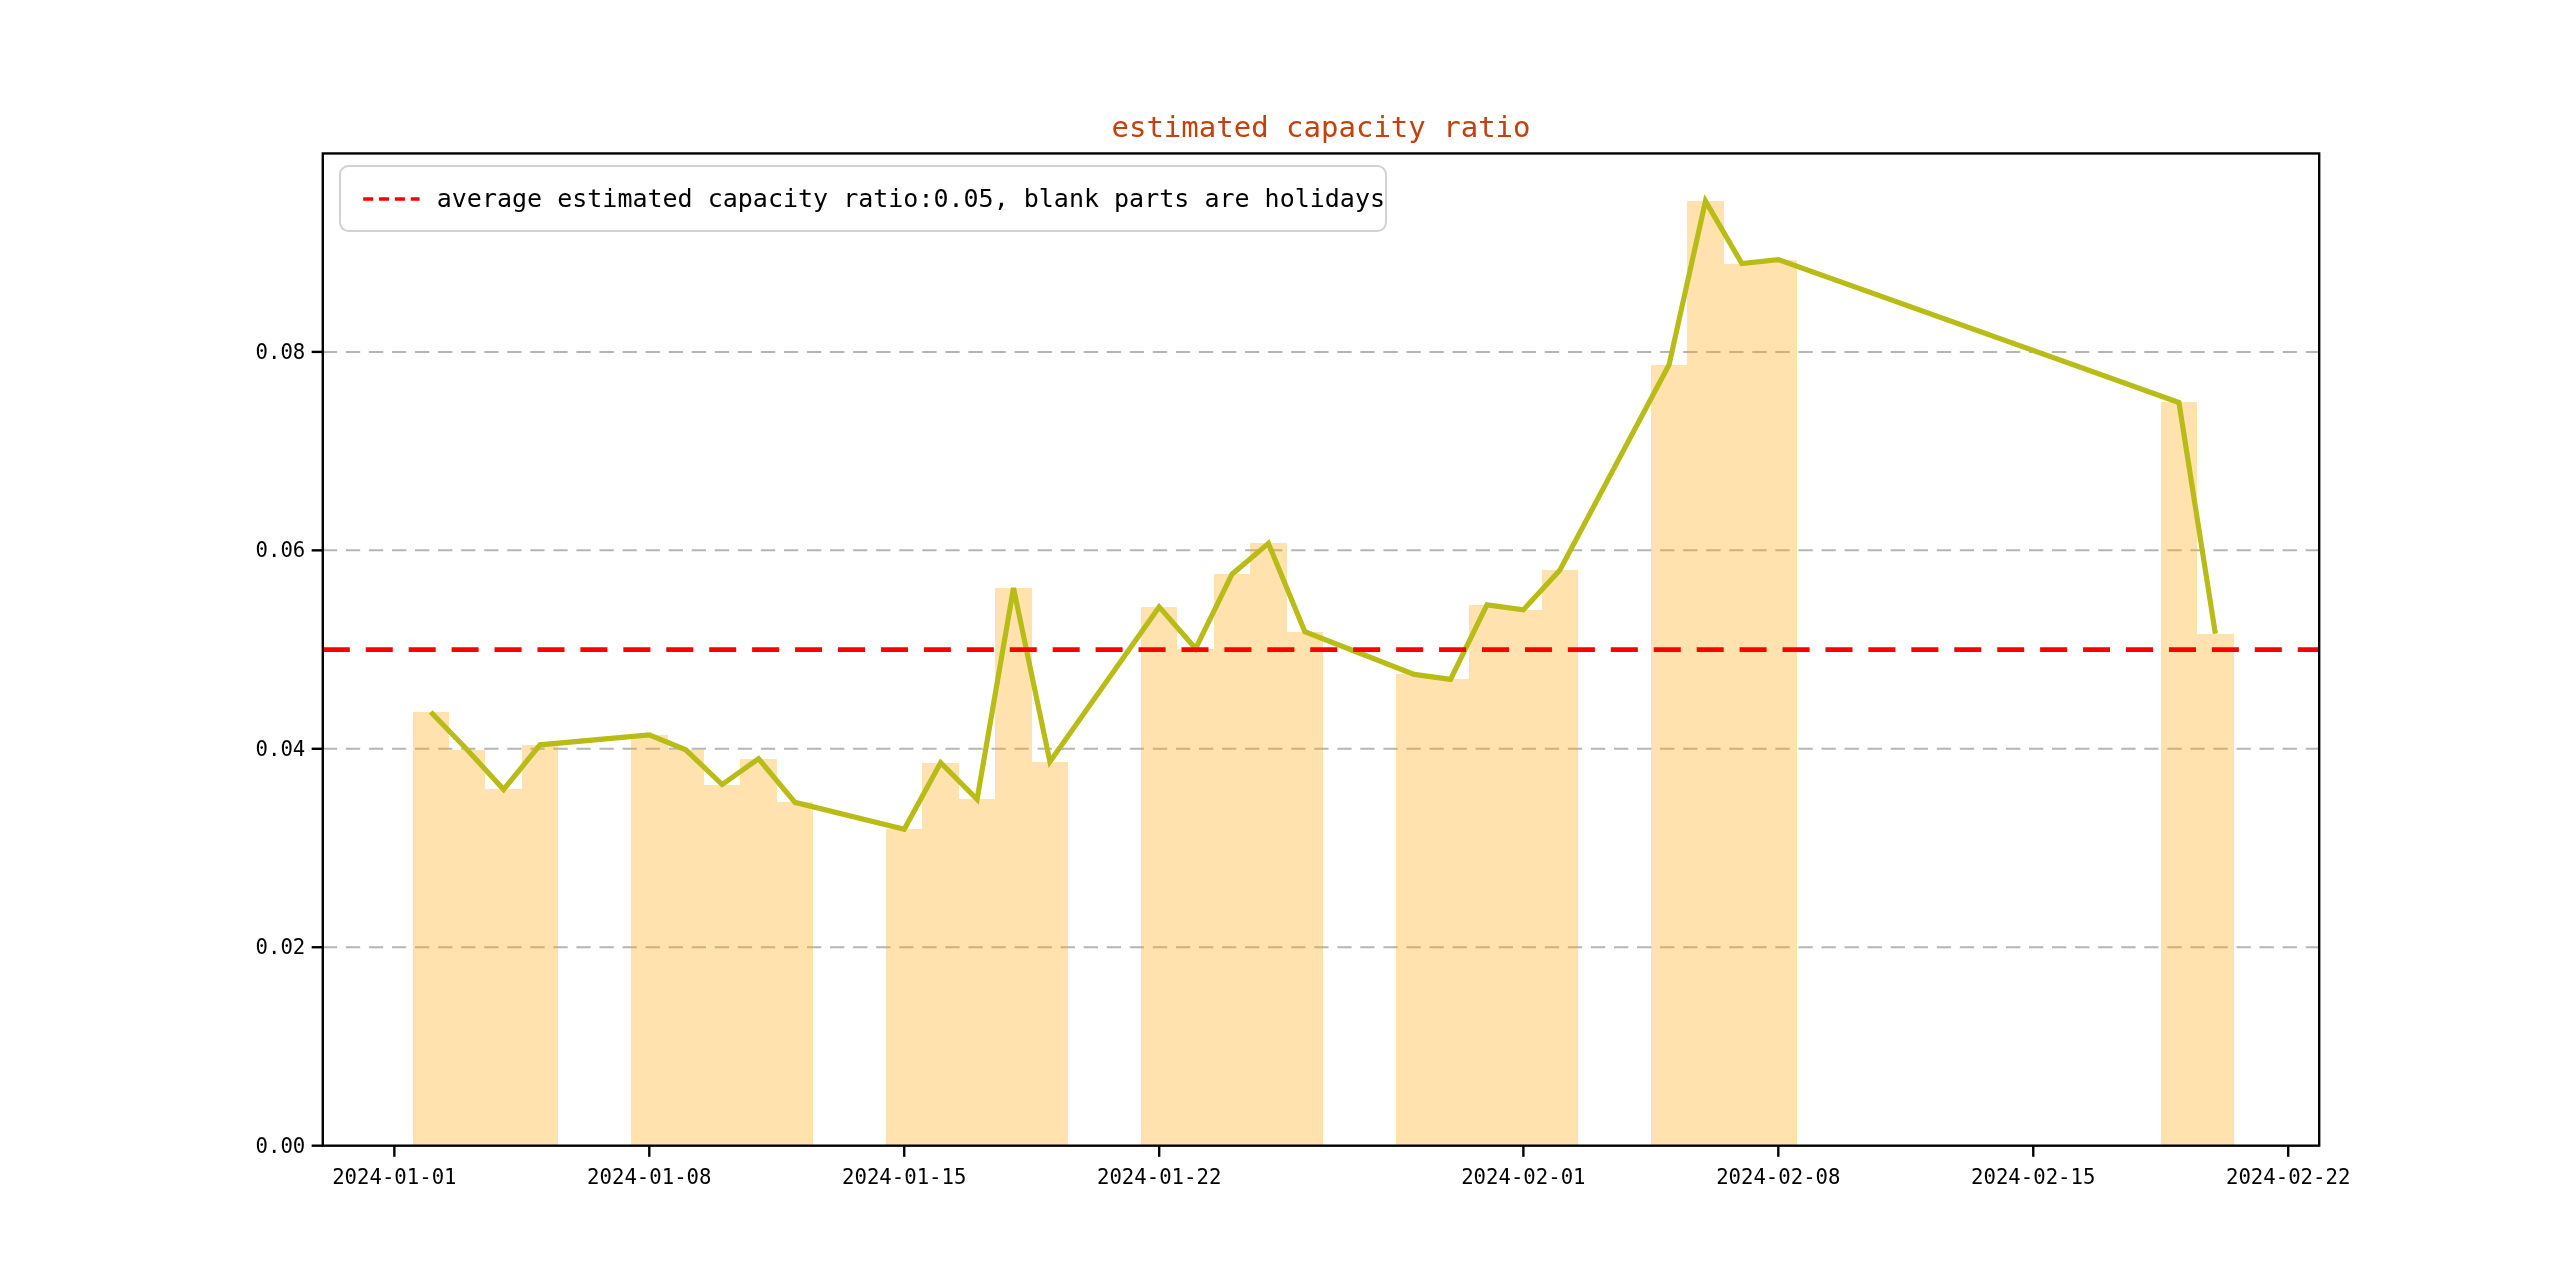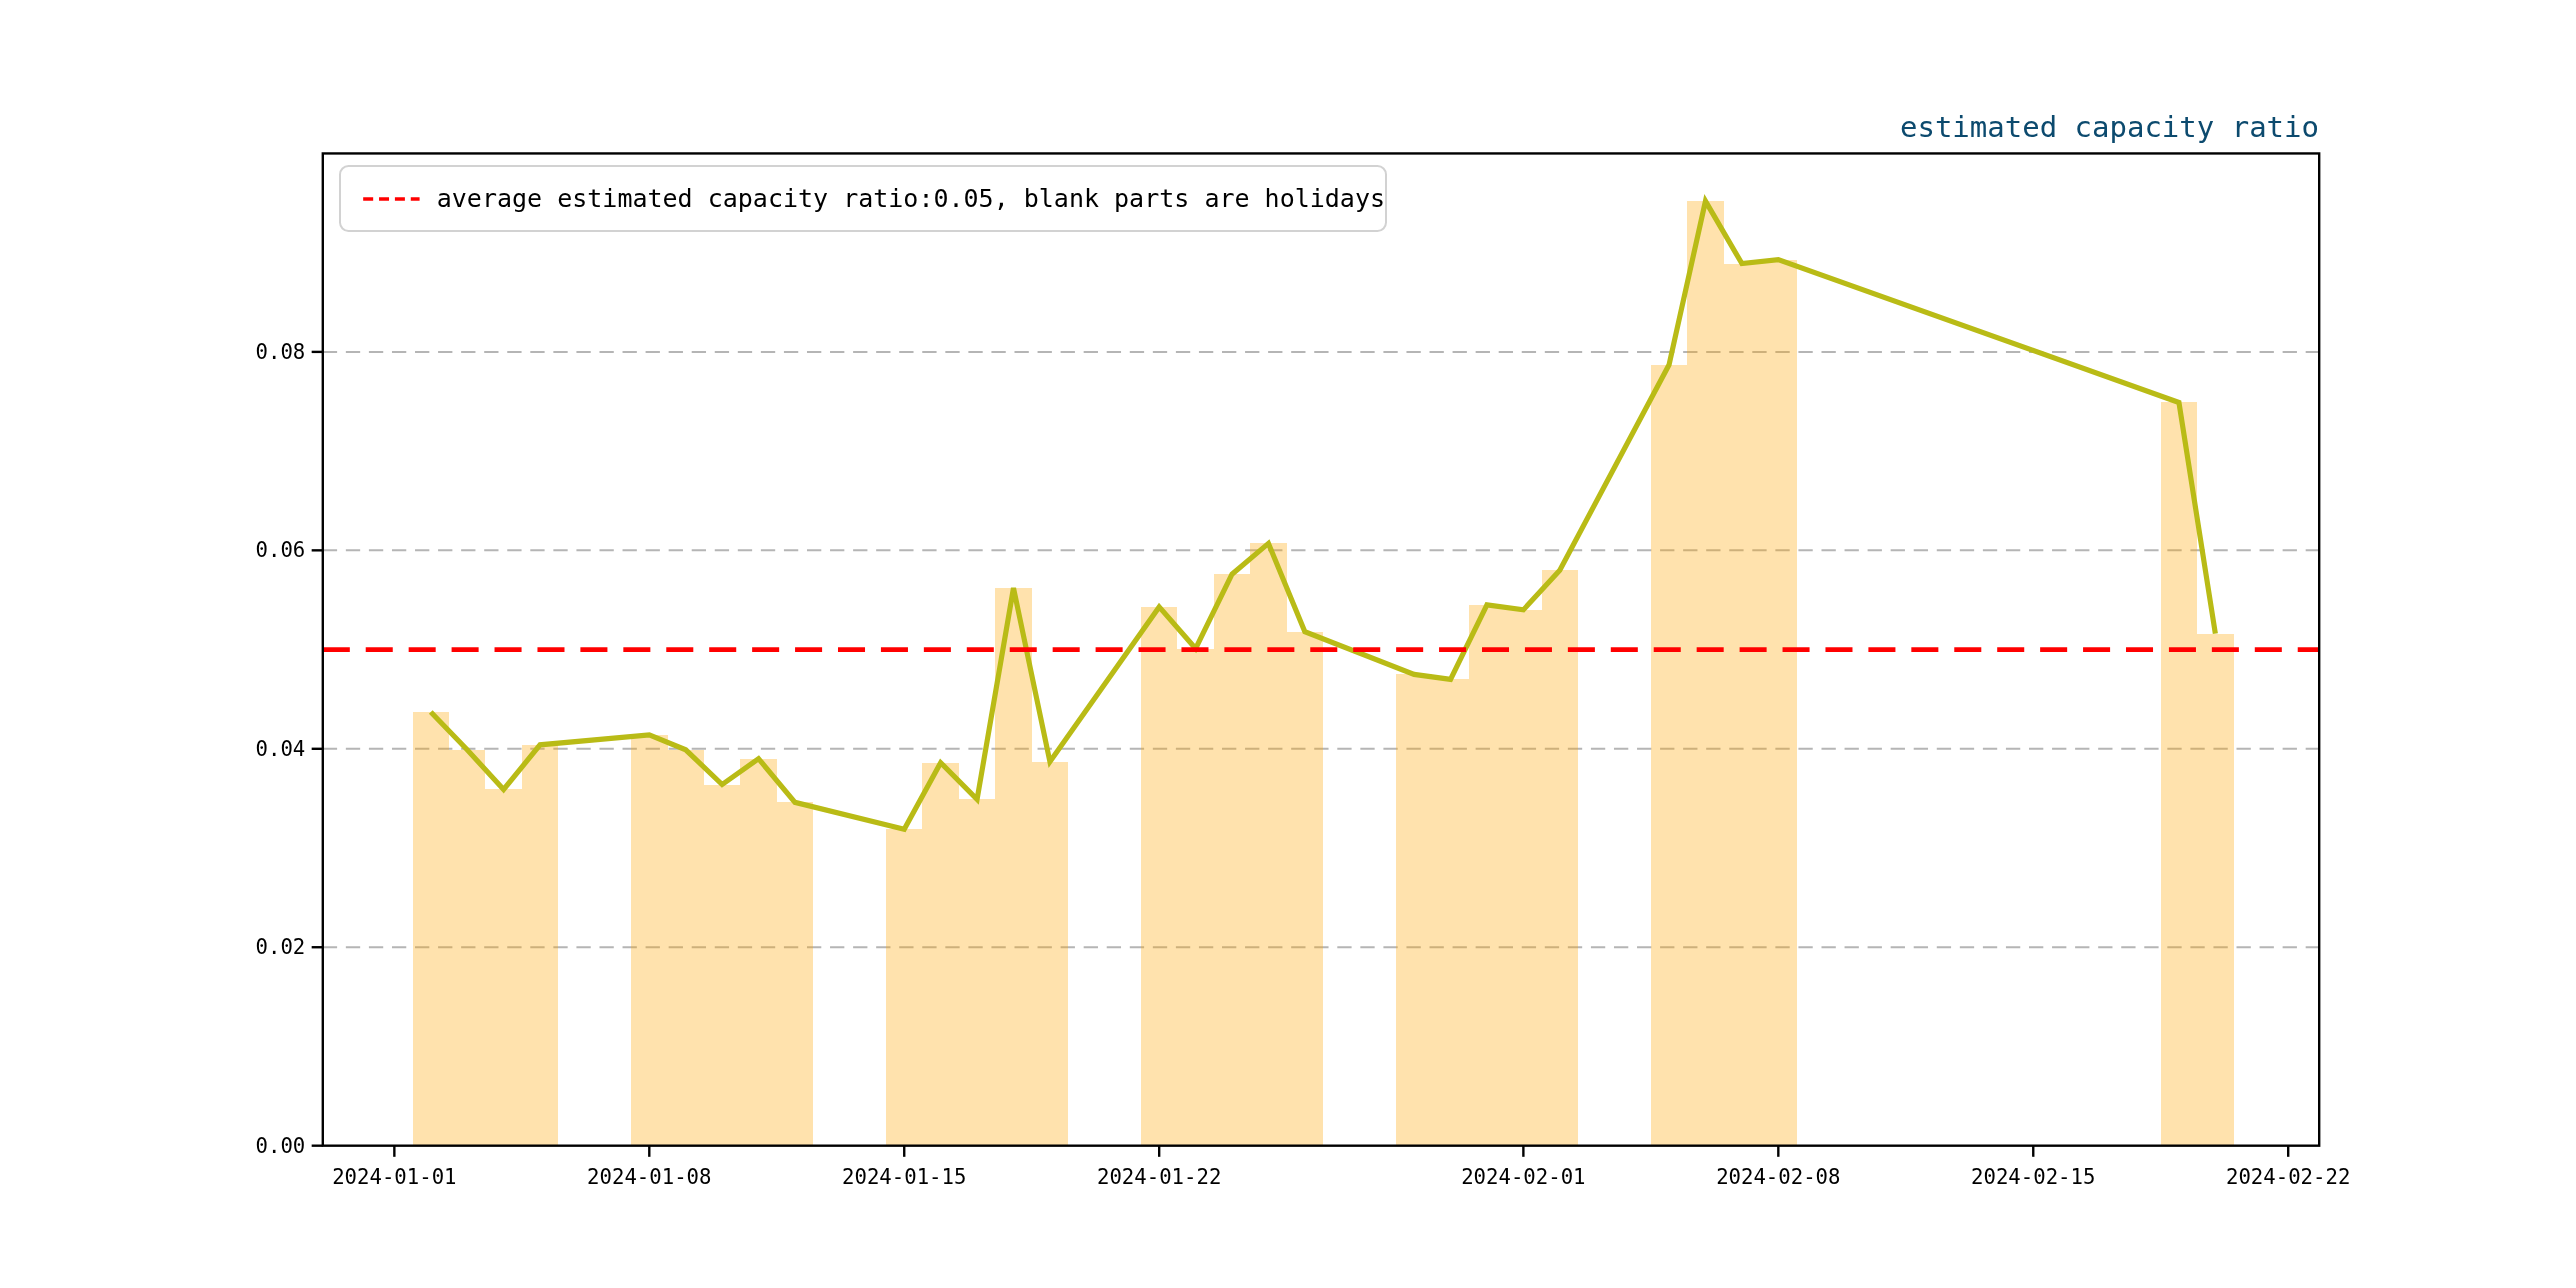--- a/index.html
+++ b/index.html
@@ -15,23 +15,23 @@
     position: relative;
     width: 2576px;
     height: 1288px;
     background: #ffffff;
   }
   .chart-title {
     position: absolute;
     left: 323px;
     top: 110px;
     width: 1996px;
-    text-align: right;
+    text-align: center;
     font-size: 29px;
-    color: #0c4a6e;
+    color: #c2410c;
     white-space: nowrap;
   }
   svg.chart-svg {
     position: absolute;
     left: 0;
     top: 0;
   }
   .legend {
     position: absolute;
     left: 339px;

